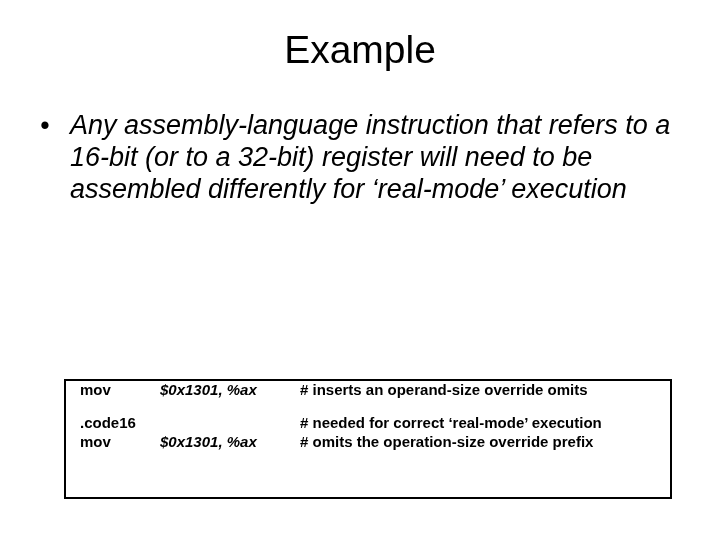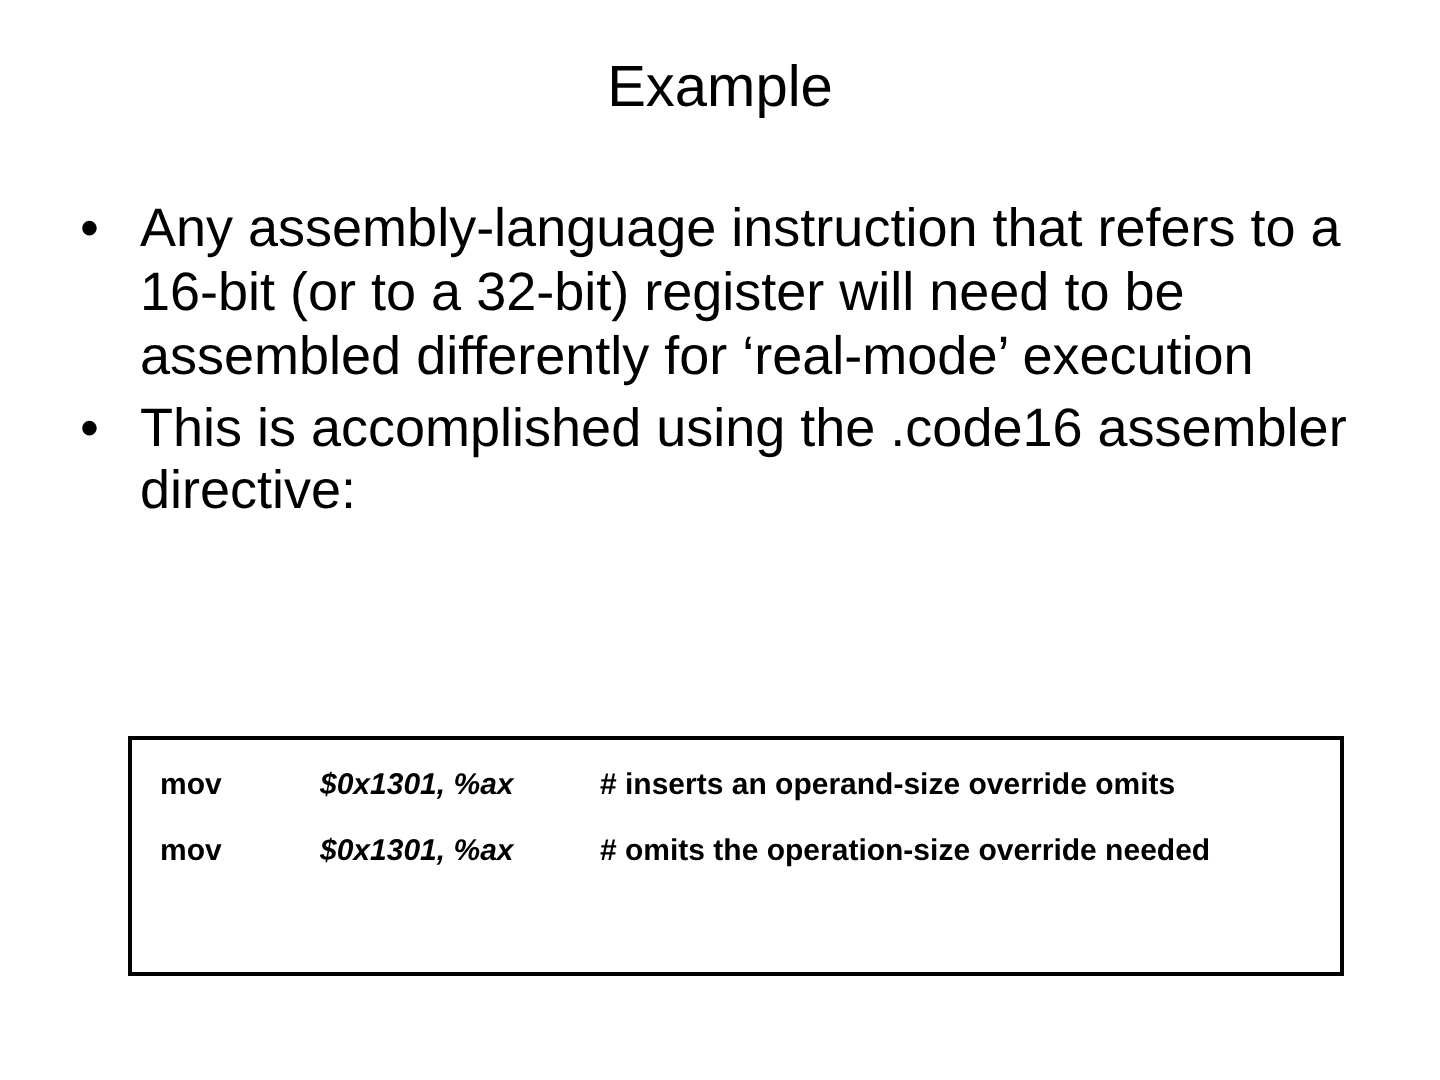--- a/index.html
+++ b/index.html
@@ -13,27 +13,28 @@
     overflow: hidden;
   }
   .slide {
     width: 720px;
     height: 540px;
     position: relative;
     box-sizing: border-box;
   }
   .title {
     text-align: center;
-    font-size: 29px;
+    font-size: 39px;
     font-weight: 400;
     padding-top: 28px;
     padding-bottom: 10px;
   }
   .body {
     padding: 28px 30px 0 30px;
+    font-style: italic;
   }
   ul.bullets {
     list-style: none;
     margin: 0;
     padding: 0;
   }
   ul.bullets > li {
     position: relative;
     font-size: 27px;
     line-height: 1.18;
@@ -43,26 +44,26 @@
   ul.bullets > li::before {
     content: "•";
     position: absolute;
     left: 10px;
     top: 0;
     font-size: 27px;
   }
   .codebox {
     position: absolute;
     left: 64px;
-    top: 368px;
+    top: 379px;
     width: 608px;
     height: 120px;
     border: 2px solid #000;
     box-sizing: border-box;
-    padding: 14px 14px;
+    padding: 0 14px;
     font-family: Arial, Helvetica, sans-serif;
     font-size: 15px;
     font-weight: 700;
   }
   .codebox table {
     border-collapse: collapse;
     width: 100%;
   }
   .codebox td {
     vertical-align: top;
@@ -77,39 +78,43 @@
 </head>
 <body>
 
 <div class="slide">
 
   <div class="title">Example</div>
 
   <div class="body">
     <ul class="bullets">
       <li>Any assembly-language instruction that refers to a 16-bit (or to a 32-bit) register will need to be assembled differently for ‘real-mode’ execution</li>
-      <li>This is accomplished using the .code16 assembler directive:</li>
     </ul>
   </div>
 
   <div class="codebox">
     <table>
       <tbody>
           <tr>
         <td class="col-op">mov</td>
         <td class="col-args">$0x1301, %ax</td>
         <td class="col-cmt"># inserts an operand-size override omits</td>
       </tr>
       <tr class="spacer-row">
             <td></td>
             <td></td>
             <td></td>
           </tr>
       <tr>
+        <td class="col-op">.code16</td>
+        <td class="col-args"></td>
+        <td class="col-cmt"># needed for correct ‘real-mode’ execution</td>
+      </tr>
+      <tr>
         <td class="col-op">mov</td>
         <td class="col-args">$0x1301, %ax</td>
-        <td class="col-cmt"># omits the operation-size override needed</td>
+        <td class="col-cmt"># omits the operation-size override prefix</td>
       </tr>
     </tbody>
       </table>
   </div>
 
 </div>
 
 </body></html>

